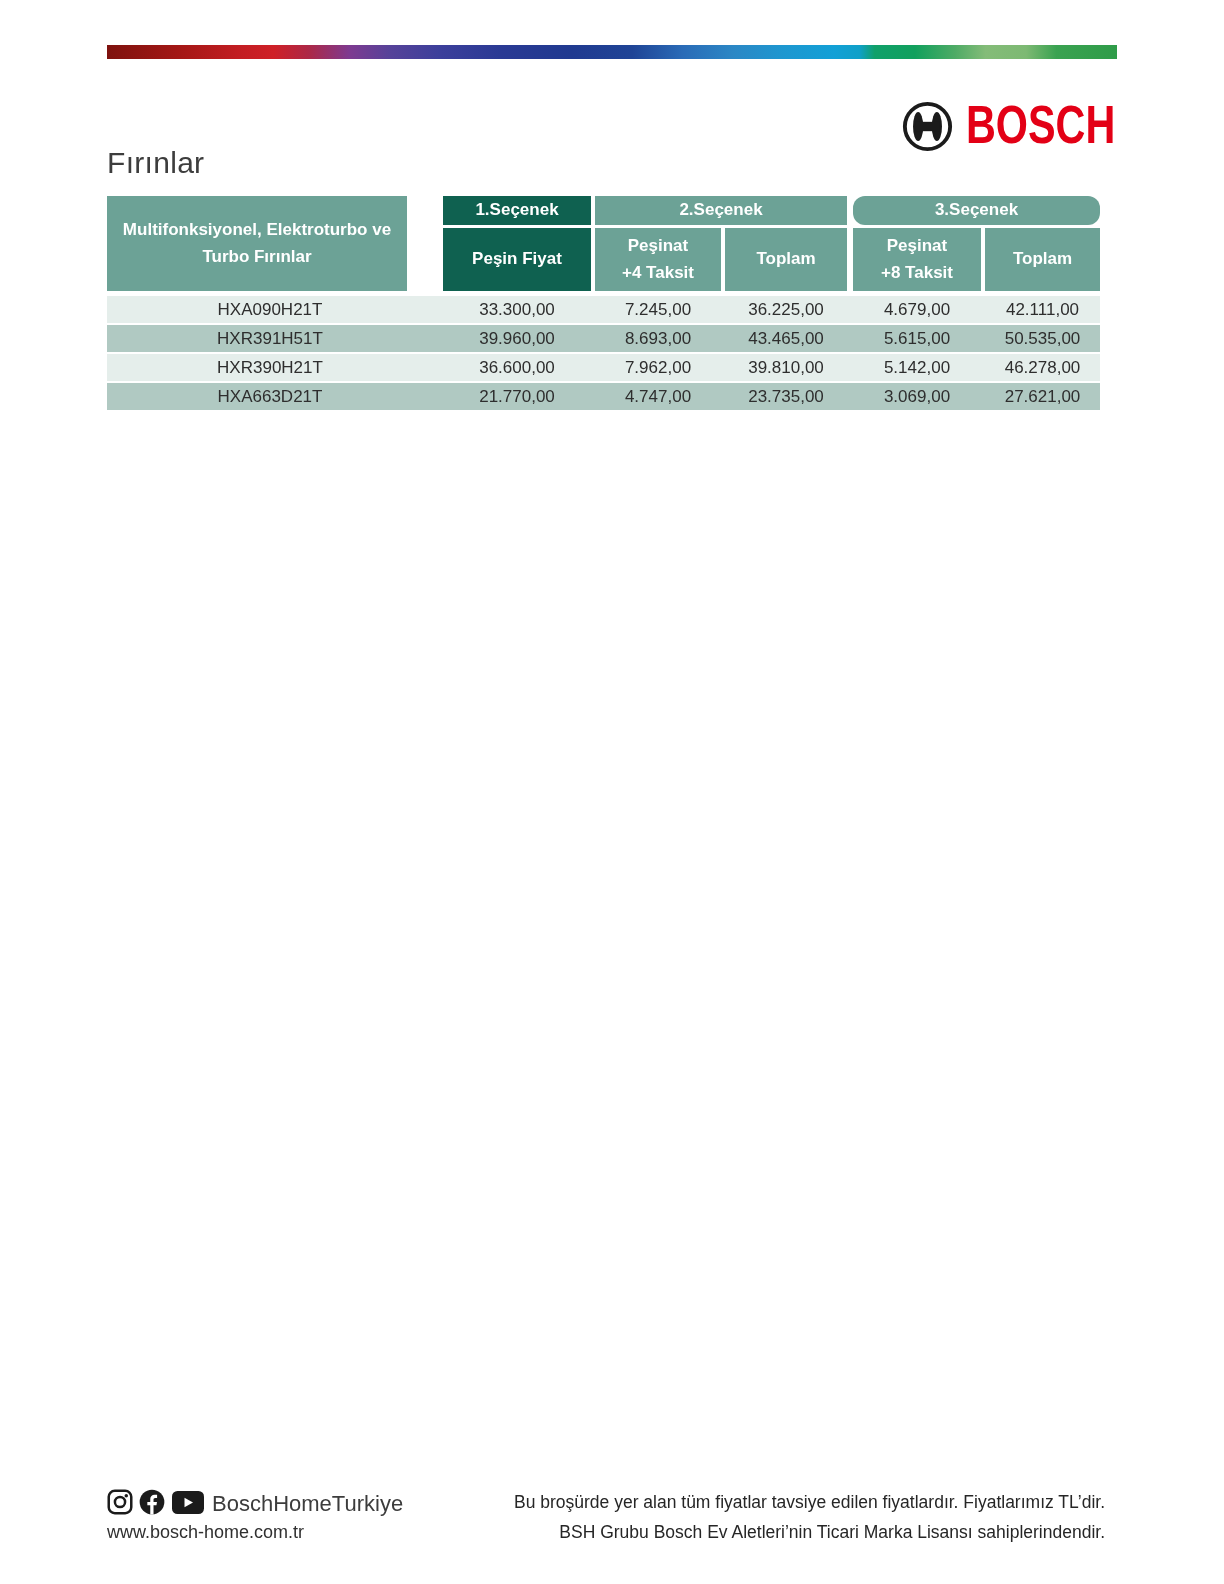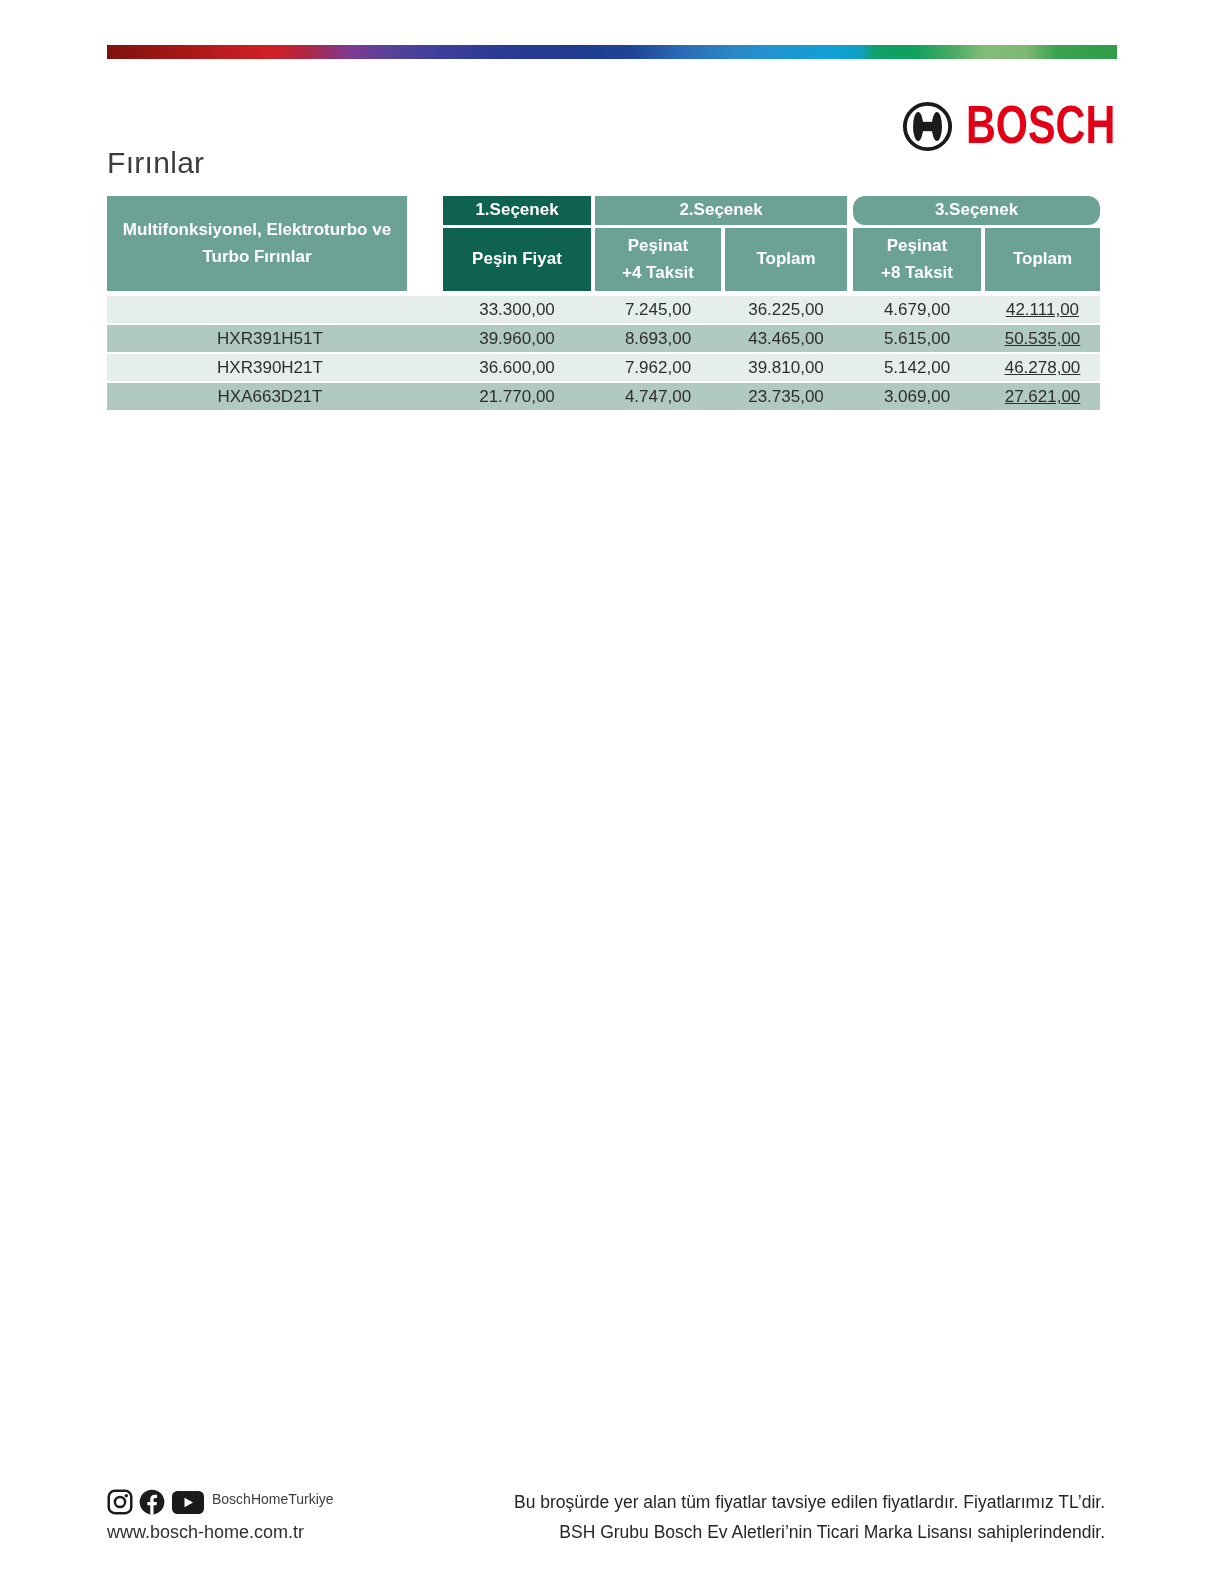--- a/index.html
+++ b/index.html
@@ -64,30 +64,30 @@
 
   .cell {
     position:absolute; top:0; height:27px; line-height:27px;
     text-align:center; font-size:17px; color:#2e2e2e; white-space:nowrap;
   }
   .c0 { left:0;    width:326px; }
   .c1 { left:336px;width:148px; }
   .c2 { left:488px;width:126px; }
   .c3 { left:618px;width:122px; }
   .c4 { left:746px;width:128px; }
-  .c5 { left:878px;width:115px;text-decoration:underline; }
+  .c5 { left:878px;width:115px; }
 
   
   .social-icon { position:absolute; cursor:pointer; }
   .icon-instagram { left:107px; top:1489px; width:26px; height:26px; }
   .icon-facebook  { left:139px; top:1489px; width:26px; height:26px; }
   .icon-youtube   { left:172px; top:1491px; width:32px; height:23px; }
   .social-handle {
     position:absolute; left:212px; top:1491px;
-    font-size:14px; color:#3c3c3c;
+    font-size:22px; color:#3c3c3c;
   }
   .website {
     position:absolute; left:107px; top:1522px;
     font-size:18px; color:#303030; text-decoration:none; cursor:pointer;
   }
   .disclaimer {
     position:absolute; left:400px; top:1487px; width:705px;
     text-align:right; font-size:17.5px; line-height:30px; color:#262626;
   }
 </style>
@@ -126,20 +126,21 @@
     <div class="hcell h-sub3">Toplam</div>
 
     <div class="hcell h-opt3">3.Seçenek</div>
     <div class="hcell h-sub4">
       <span>Peşinat</span>
       <span>+8 Taksit</span>
     </div>
     <div class="hcell h-sub5">Toplam</div>
 
     <div class="band light r0">
+      <span class="cell c0">HXA090H21T</span>
       <span class="cell c1">33.300,00</span>
       <span class="cell c2">7.245,00</span>
       <span class="cell c3">36.225,00</span>
       <span class="cell c4">4.679,00</span>
       <span class="cell c5">42.111,00</span>
     </div>
     <div class="band alt r1">
       <span class="cell c0">HXR391H51T</span>
       <span class="cell c1">39.960,00</span>
       <span class="cell c2">8.693,00</span>

